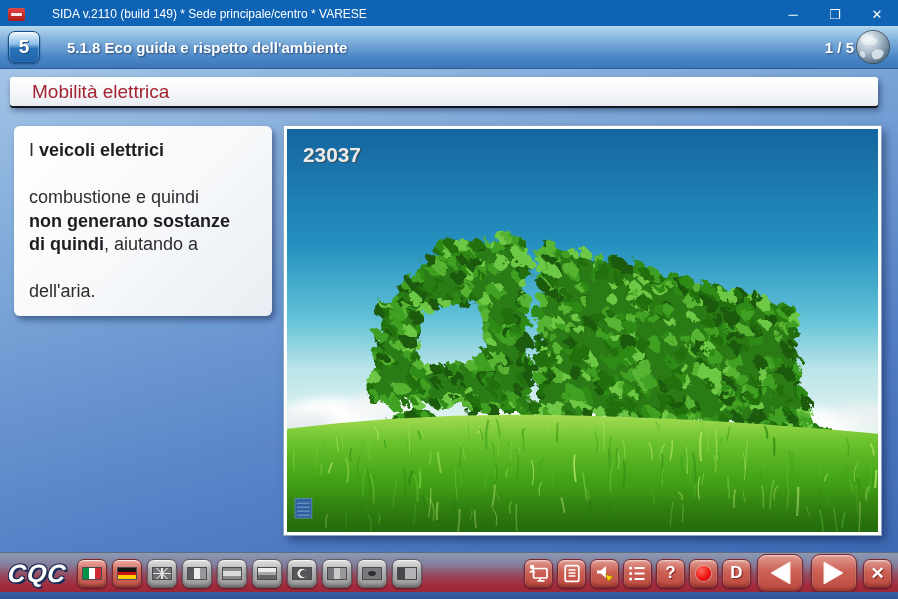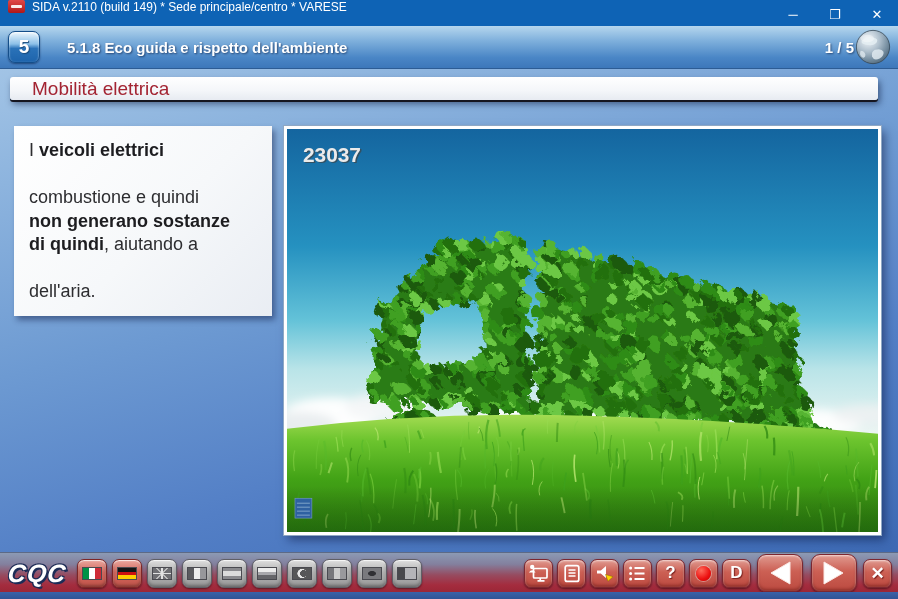--- a/index.html
+++ b/index.html
@@ -2,21 +2,21 @@
 <html><head>
 <meta charset="utf-8">
 <style>
   html,body{margin:0;padding:0;background:#222;}
   .app{position:relative;width:898px;height:599px;overflow:hidden;
        font-family:"Liberation Sans",sans-serif;
        background:linear-gradient(165deg,#aecdea 0%,#8db4de 22%,#6d9ad2 45%,#537fc6 68%,#3f6cb6 92%,#3a62ac 100%);}
 
   
   .titlebar{position:absolute;left:0;top:0;width:898px;height:28px;background:#0e63b5;
-            display:flex;align-items:flex-start;color:#fff;font-size:12px;}
+            display:flex;align-items:center;color:#fff;font-size:12px;gap:20px;}
   .app-ico{width:17px;height:13px;margin:0 7px 0 8px;background:linear-gradient(#e04848,#b01818);
            border-radius:2px;position:relative;flex:0 0 auto;}
   .app-ico::after{content:"";position:absolute;left:3px;top:5px;right:3px;height:3px;background:#fff;opacity:.9;border-radius:1px;}
   .titletext{flex:1;white-space:nowrap;overflow:hidden;}
   .winbtns{display:flex;align-items:center;height:100%;}
   .winbtn{width:42px;height:100%;display:flex;align-items:center;justify-content:center;
           color:#fff;font-size:13px;cursor:default;}
 
   
   .header{position:absolute;left:0;top:26px;width:898px;height:42px;
@@ -25,30 +25,30 @@
   .badge5{width:30px;height:30px;margin-left:8px;border-radius:7px;
           background:linear-gradient(#eef7fd 0%,#8cc0e8 40%,#2a72b8 55%,#1e64ac 100%);
           border:1px solid #144e8a;box-shadow:inset 0 1px 2px rgba(255,255,255,.8),0 1px 2px rgba(0,20,60,.5);
           display:flex;align-items:center;justify-content:center;
           color:#fff;font-size:19px;font-weight:bold;text-shadow:1px 1px 1px #1a4a7a;}
   .htitle{margin-left:27px;color:#fff;font-size:15px;font-weight:bold;text-shadow:1px 1px 2px rgba(10,30,70,.65);flex:1;}
   .pageind{color:#fff;font-size:15px;font-weight:bold;text-shadow:1px 1px 2px rgba(10,30,70,.6);}
   .globe{width:38px;height:38px;margin:0 6px 0 0;flex:0 0 auto;}
 
   
-  .sectionbar{position:absolute;left:10px;top:77px;width:868px;height:23px;border-radius:3px;
+  .sectionbar{position:absolute;left:10px;top:77px;width:868px;height:29px;border-radius:3px;
               background:linear-gradient(#ffffff 0%,#f4f6f9 60%,#e7ebf1 100%);
               box-shadow:0 2px 0 #15151f,2px 4px 6px rgba(5,15,50,.5);
               display:flex;align-items:center;}
   .sectiontitle{margin-left:22px;font-size:19px;color:#a32432;}
 
   
   .textpanel{position:absolute;left:14px;top:126px;width:258px;min-height:184px;box-sizing:border-box;
              background:linear-gradient(135deg,#ffffff 0%,#f6f8fa 55%,#e9edf3 100%);
-             border-radius:0;box-shadow:3px 4px 6px rgba(8,18,60,.45);
+             border-radius:6px;box-shadow:3px 4px 6px rgba(8,18,60,.45);
              padding:13px 8px 12px 15px;}
   .textpanel p{margin:0;font-size:18px;line-height:23.5px;color:#2d2d30;}
   .textpanel b{color:#1d1d20;}
 
   
   .image-frame{position:absolute;left:284px;top:126px;width:591px;height:403px;
                border:3px solid #ffffff;background:#fff;
                box-shadow:0 0 0 1px #8fa8c4,4px 5px 9px rgba(8,18,60,.5);}
   .image-frame svg{display:block;width:100%;height:100%;}
 

